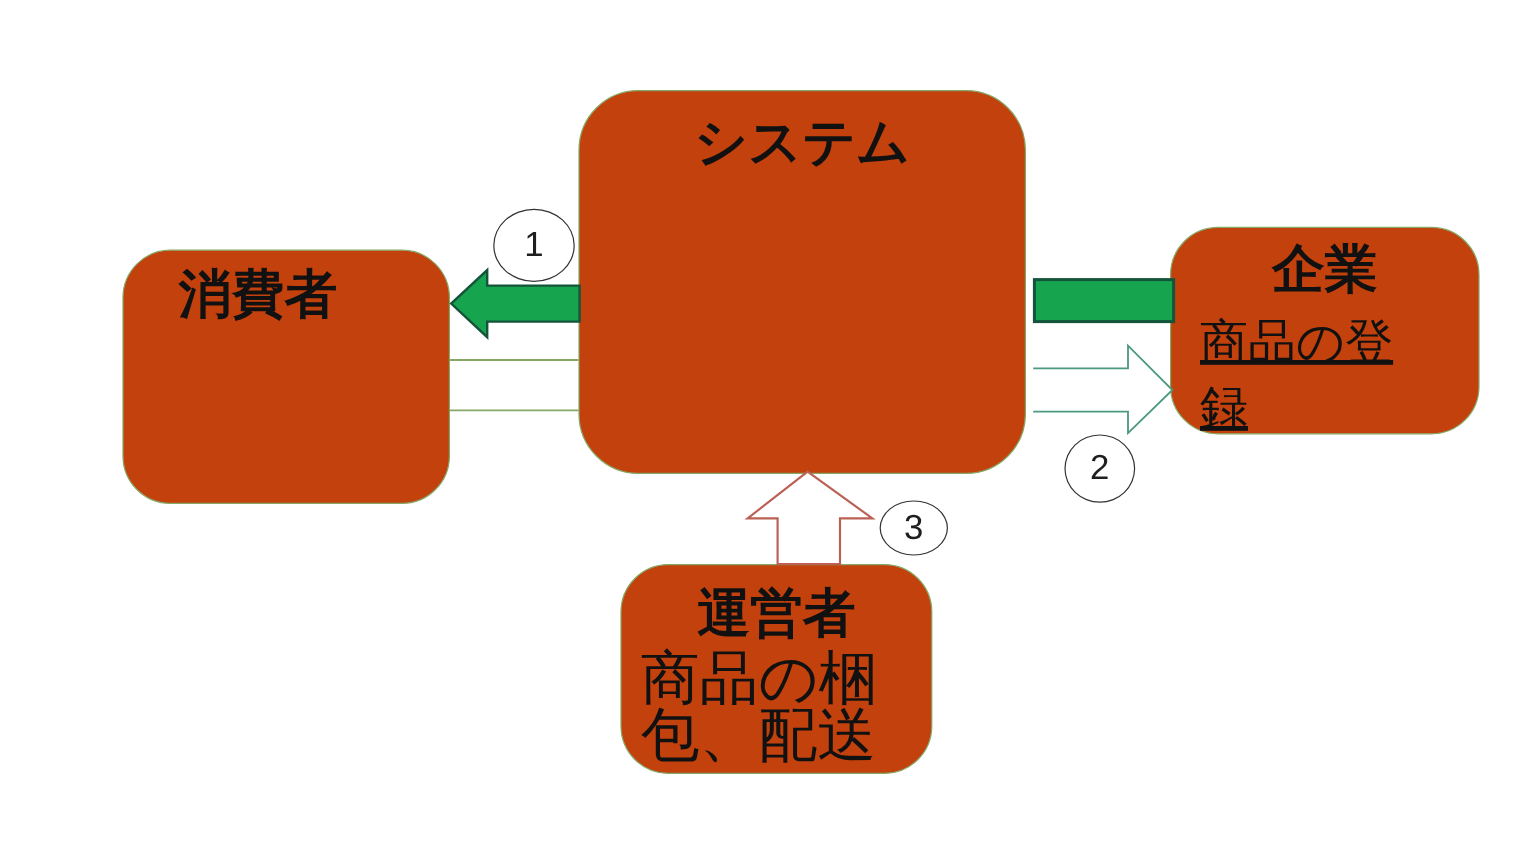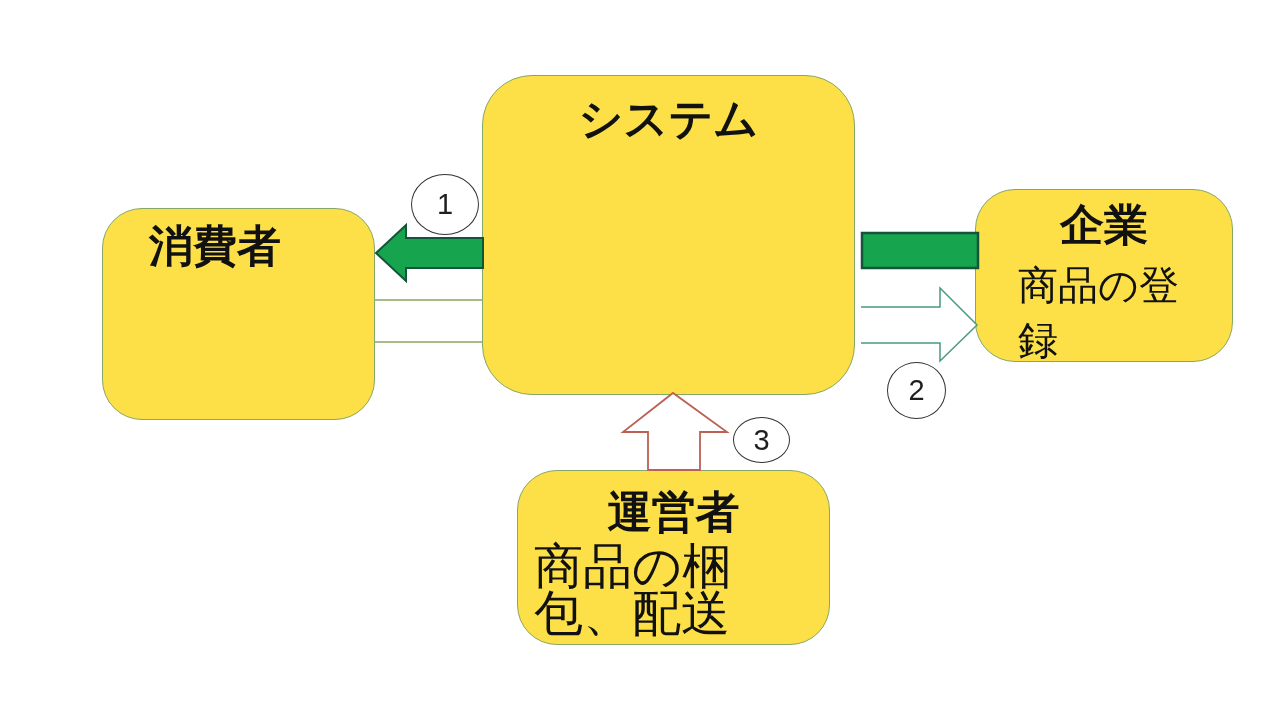--- a/index.html
+++ b/index.html
@@ -2,38 +2,38 @@
 <html style="--box-border: #86a765; --green-arrow-fill: #17a44e; --green-arrow-stroke: #14543a; --outline-arrow-green: #4a9a7c; --outline-arrow-red: #bb6054; --circle-border: #333333; --text: #111111;"><head>
 <meta charset="utf-8">
 <style>
   html, body { margin:0; padding:0; background:#ffffff; }
   .canvas {
     position:relative; width:1280px; height:720px; background:#ffffff;
     font-family:"Liberation Sans","DejaVu Sans",sans-serif;
     color:var(--text,#111); overflow:hidden;
   }
   .box {
-    position:absolute; background:#fde047; box-sizing:border-box;
+    position:absolute; background:#c2410c; box-sizing:border-box;
     border:1.5px solid var(--box-border,#86a765);
   }
   #system-box   { left:482px; top:75px;  width:373px; height:320px; border-radius:50px; }
   #consumer-box { left:102px; top:208px; width:273px; height:212px; border-radius:40px; }
   #company-box  { left:975px; top:189px; width:258px; height:173px; border-radius:40px; }
-  #operator-box { left:517px; top:470px; width:313px; height:175px; border-radius:40px; }
+  #operator-box { left:517px; top:470px; width:260px; height:175px; border-radius:40px; }
 
   .box-title { font-weight:700; font-size:44px; line-height:62px; text-align:center; }
   .title-line { font-weight:700; font-size:44px; line-height:62px; }
 
   #system-box .box-title  { margin-top:12px; }
   #system-box .box-body   { margin:56px 10px 0 100px; font-size:40px; line-height:55px; }
 
   #consumer-box .titles   { padding:6px 0 0 46px; }
 
   #company-box .box-title { margin-top:4px; }
-  #company-box .box-body  { margin:2px 34px 0 42px; font-size:40px; line-height:55px; }
+  #company-box .box-body  { margin:2px 34px 0 24px; font-size:40px; line-height:55px;text-decoration:underline; }
 
   #operator-box .box-title{ margin-top:10px; }
   #operator-box .box-body { margin:0 8px 0 16px; font-size:49px; line-height:47px; }
 
   svg.arrows { position:absolute; left:0; top:0; pointer-events:none; }
 
   .num-circle {
     position:absolute; background:#ffffff;
     border:1.6px solid var(--circle-border,#333);
     border-radius:50%; display:flex; align-items:center; justify-content:center;

